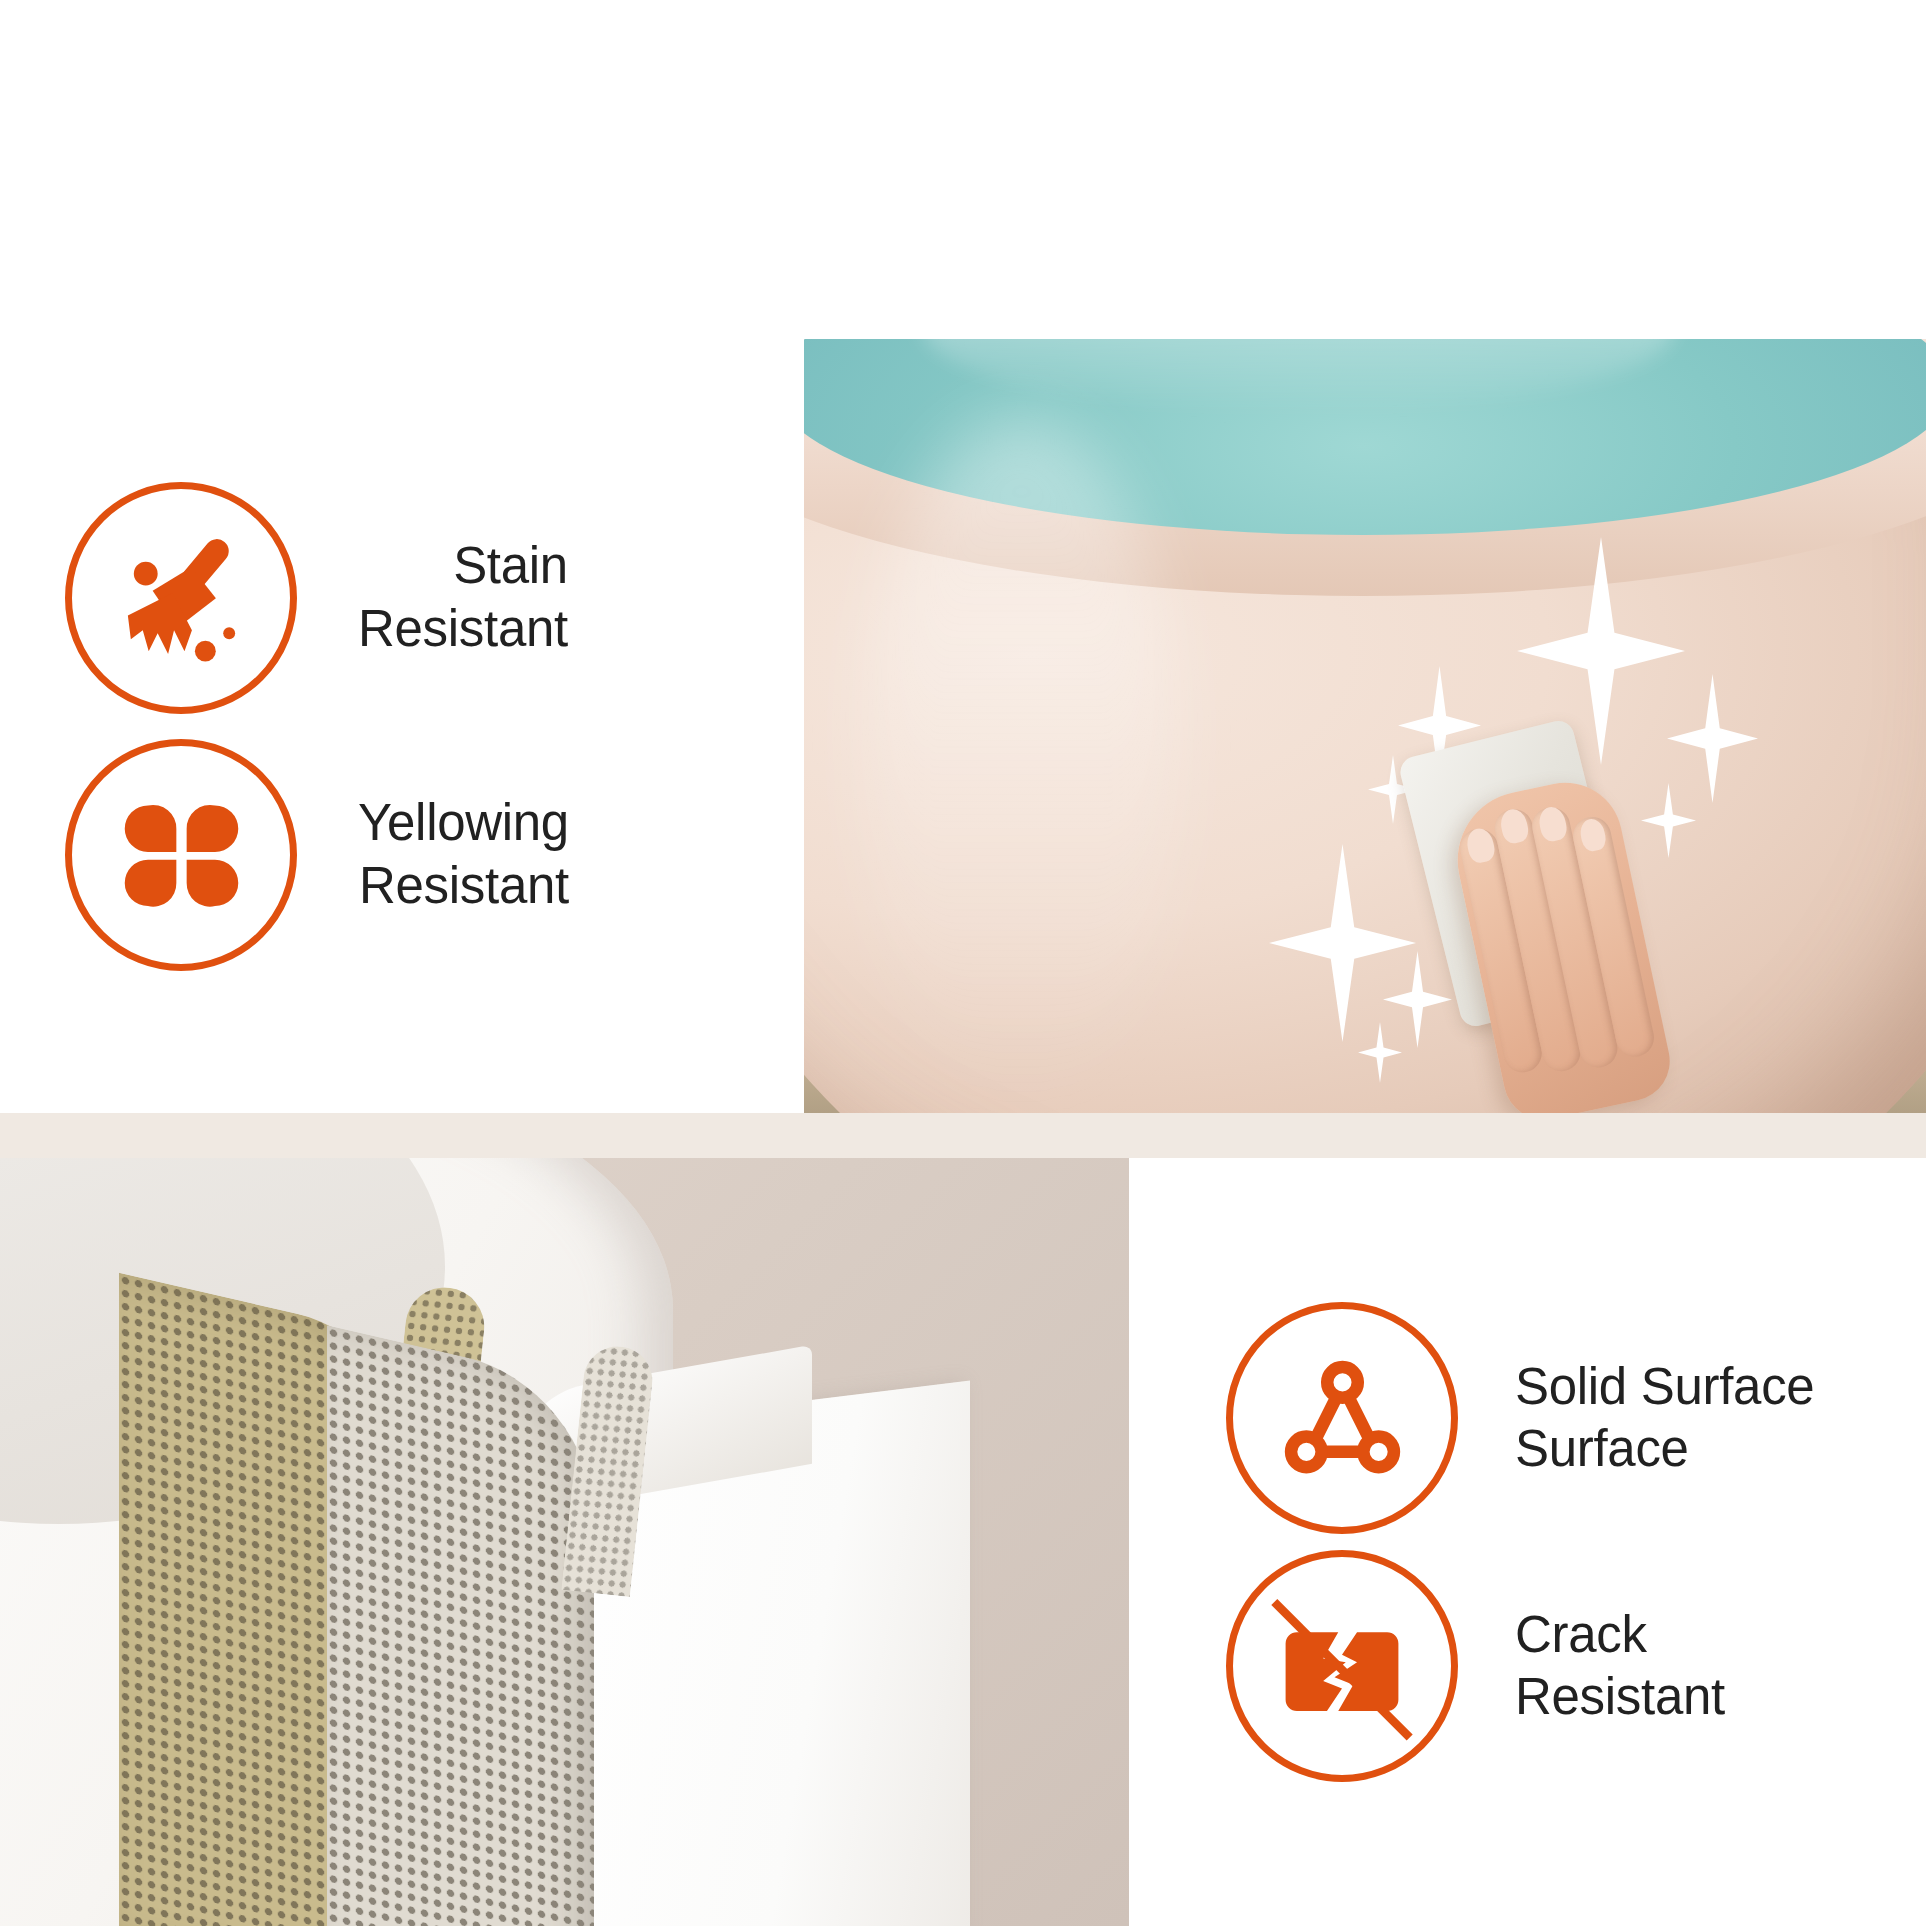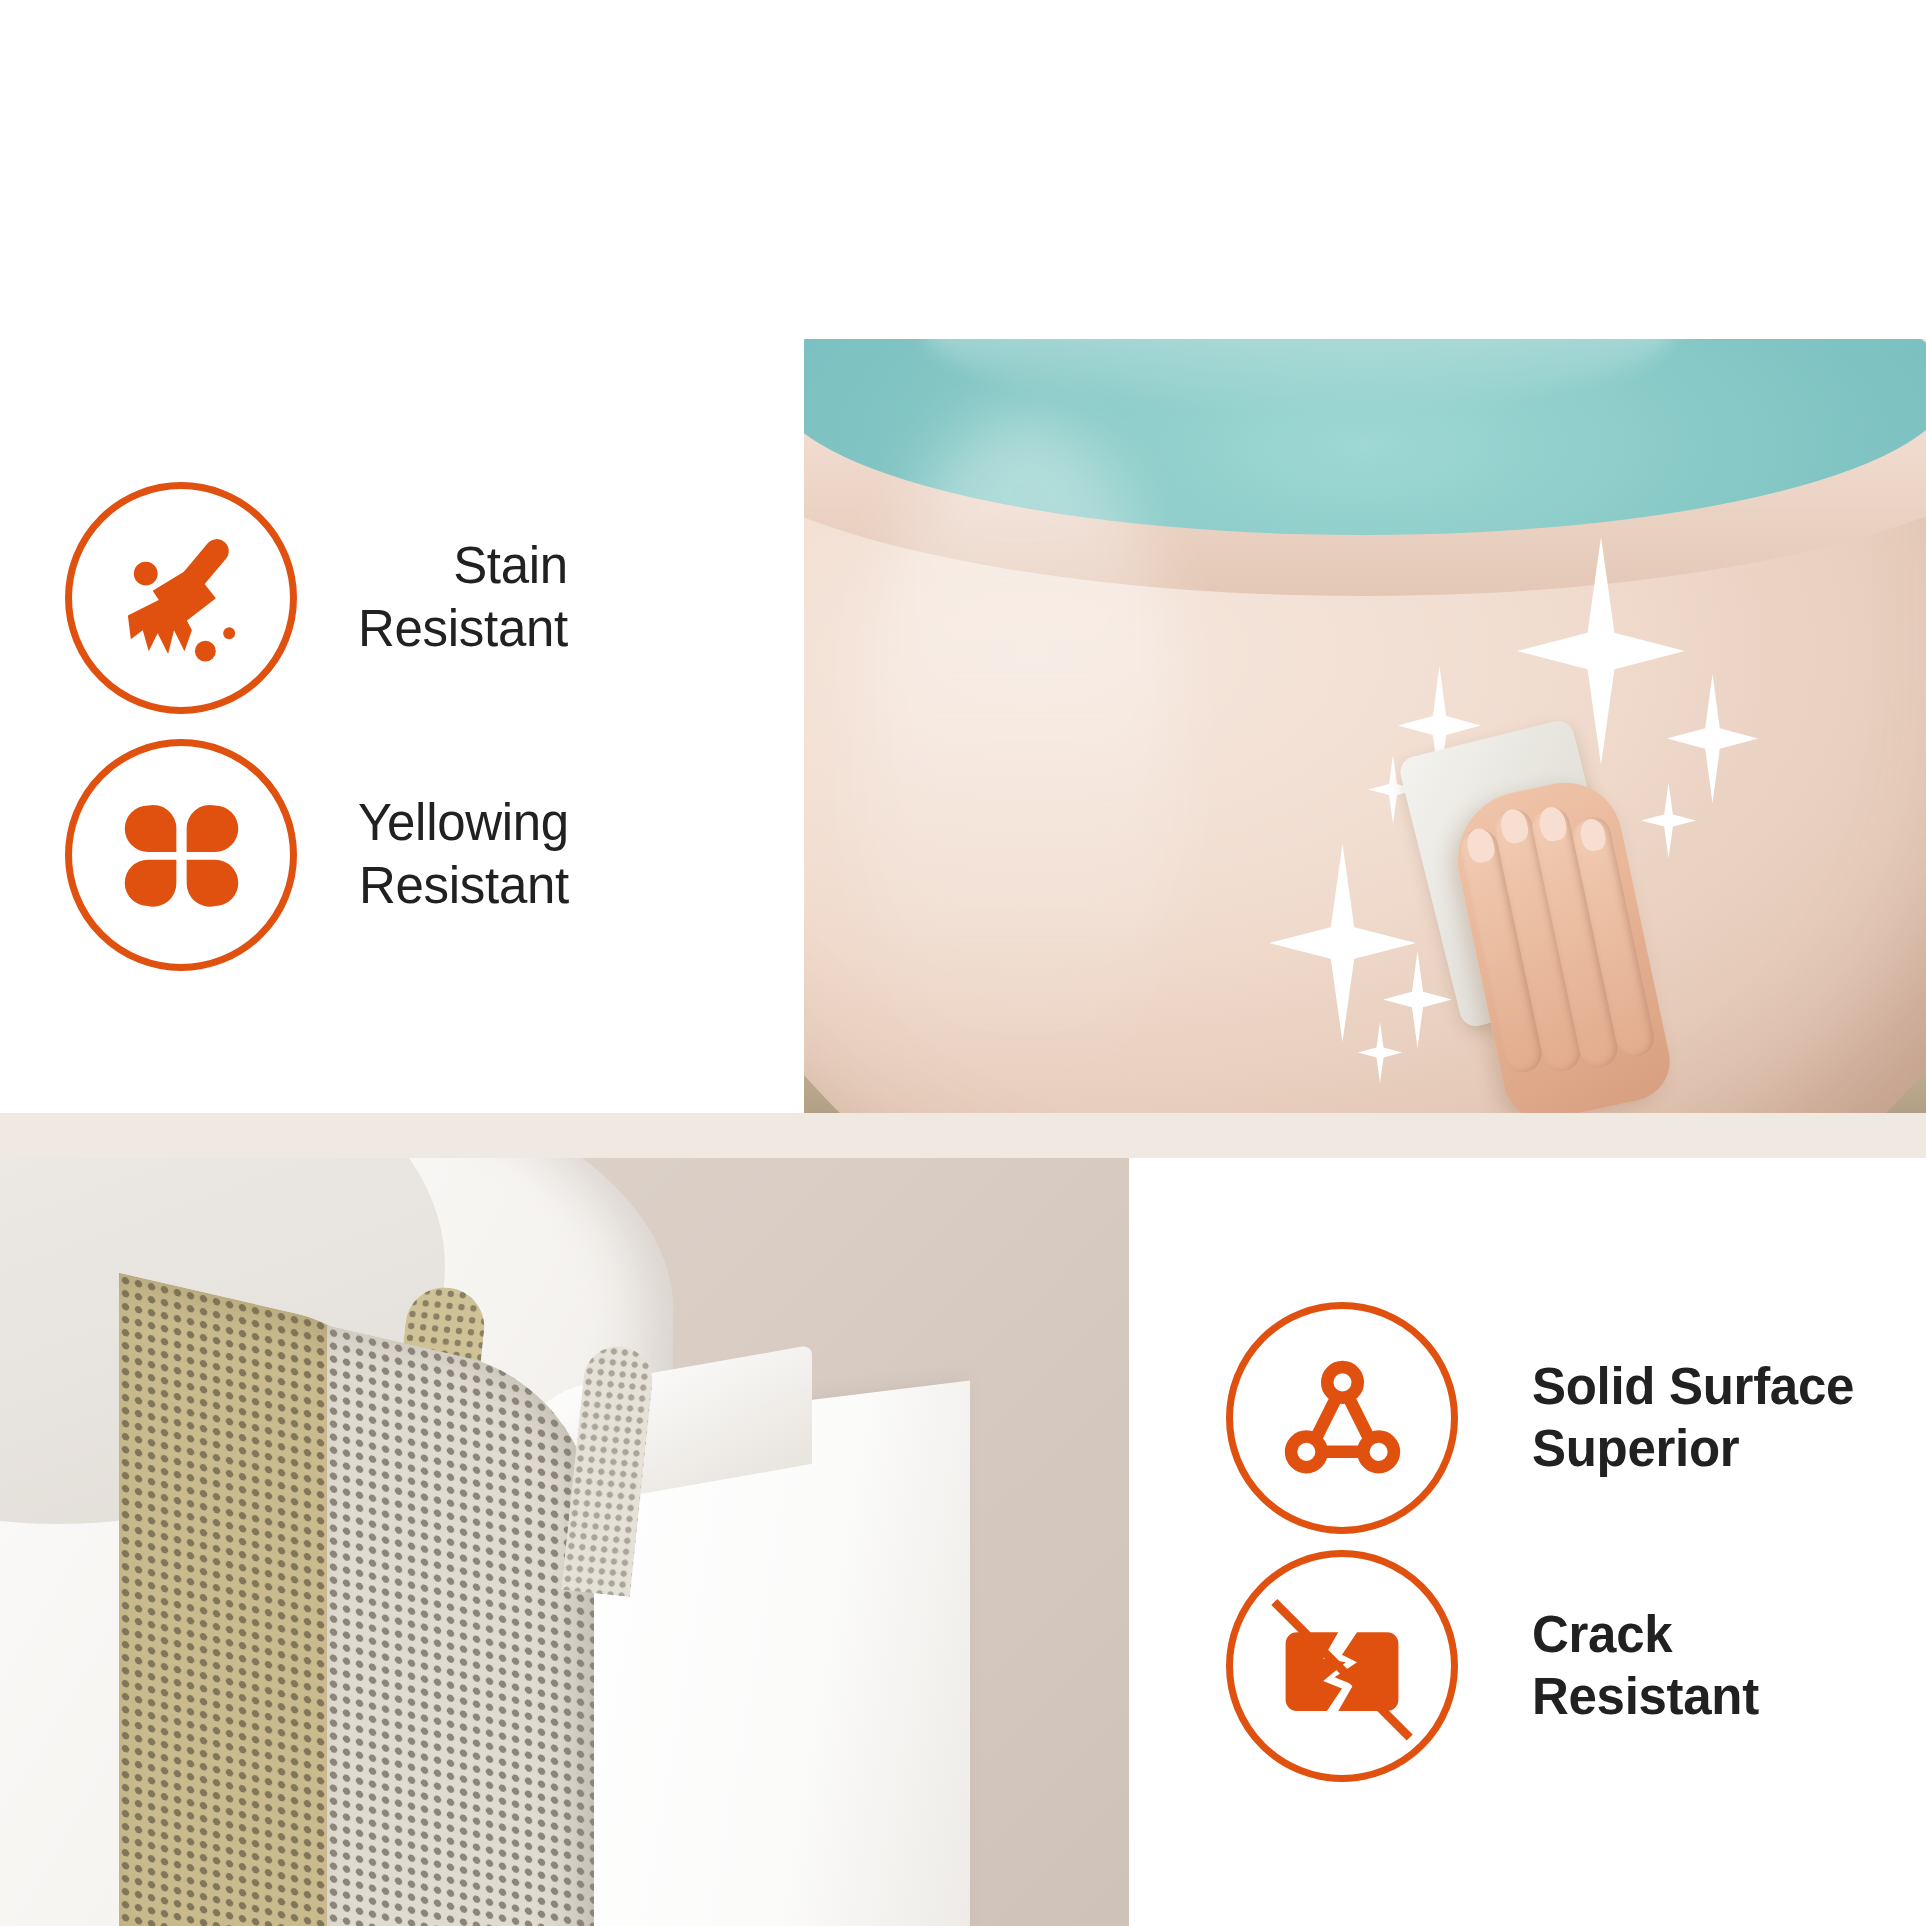--- a/index.html
+++ b/index.html
@@ -59,21 +59,21 @@
   .f-right{padding-left:97px;height:248px;}
   .icon-circle{
     flex:0 0 auto;border:7px solid #e0500f;border-radius:50%;
     display:flex;align-items:center;justify-content:center;background:#fff;
   }
   .ic-220{width:218px;height:218px;}
   .feature-label{
     font-size:51px;color:#212121;line-height:1.22;font-weight:400;letter-spacing:-0.3px;
   }
   .f-left .feature-label{margin-left:61px;}
-  .f-right .feature-label{margin-left:74px;font-weight:bold;}
+  .f-right .feature-label{margin-left:57px;}
   .feature-label .ln{display:block;}
 
   
   .photo-tub{position:absolute;inset:0;}
   .tub-bg{
     position:absolute;inset:0;
     background:
       linear-gradient(180deg,#dfcdb6 0%,#e8d6bb 30%,#f0dfc4 55%,#ecdcc6 75%,#d8c8b6 100%);
   }
   .tub-floor{
@@ -311,21 +311,21 @@
             </g>
             <g fill="#ffffff" stroke="#e0500f" stroke-width="9">
               <circle cx="50" cy="24" r="11"></circle>
               <circle cx="24" cy="74" r="11"></circle>
               <circle cx="76" cy="74" r="11"></circle>
             </g>
           </svg>
         </div>
         <div class="feature-label">
           <span class="ln">Solid Surface</span>
-          <span class="ln">Superior</span>
+          <span class="ln">Surface</span>
         </div>
       </div>
 
       <div class="feature f-right">
         <div class="icon-circle ic-220">
           <svg width="188" height="188" viewBox="0 0 100 100" aria-hidden="true">
             <g fill="#e0500f">
               <path d="M26 32 H48 L40 46 L52 48 L40 58 L50 62 L42 74 H26 A6 6 0 0 1 20 68 V38 A6 6 0 0 1 26 32 Z"></path>
               <path d="M74 32 H58 L50 44 L58 48 L46 56 L56 60 L48 74 H74 A6 6 0 0 0 80 68 V38 A6 6 0 0 0 74 32 Z"></path>
             </g>

